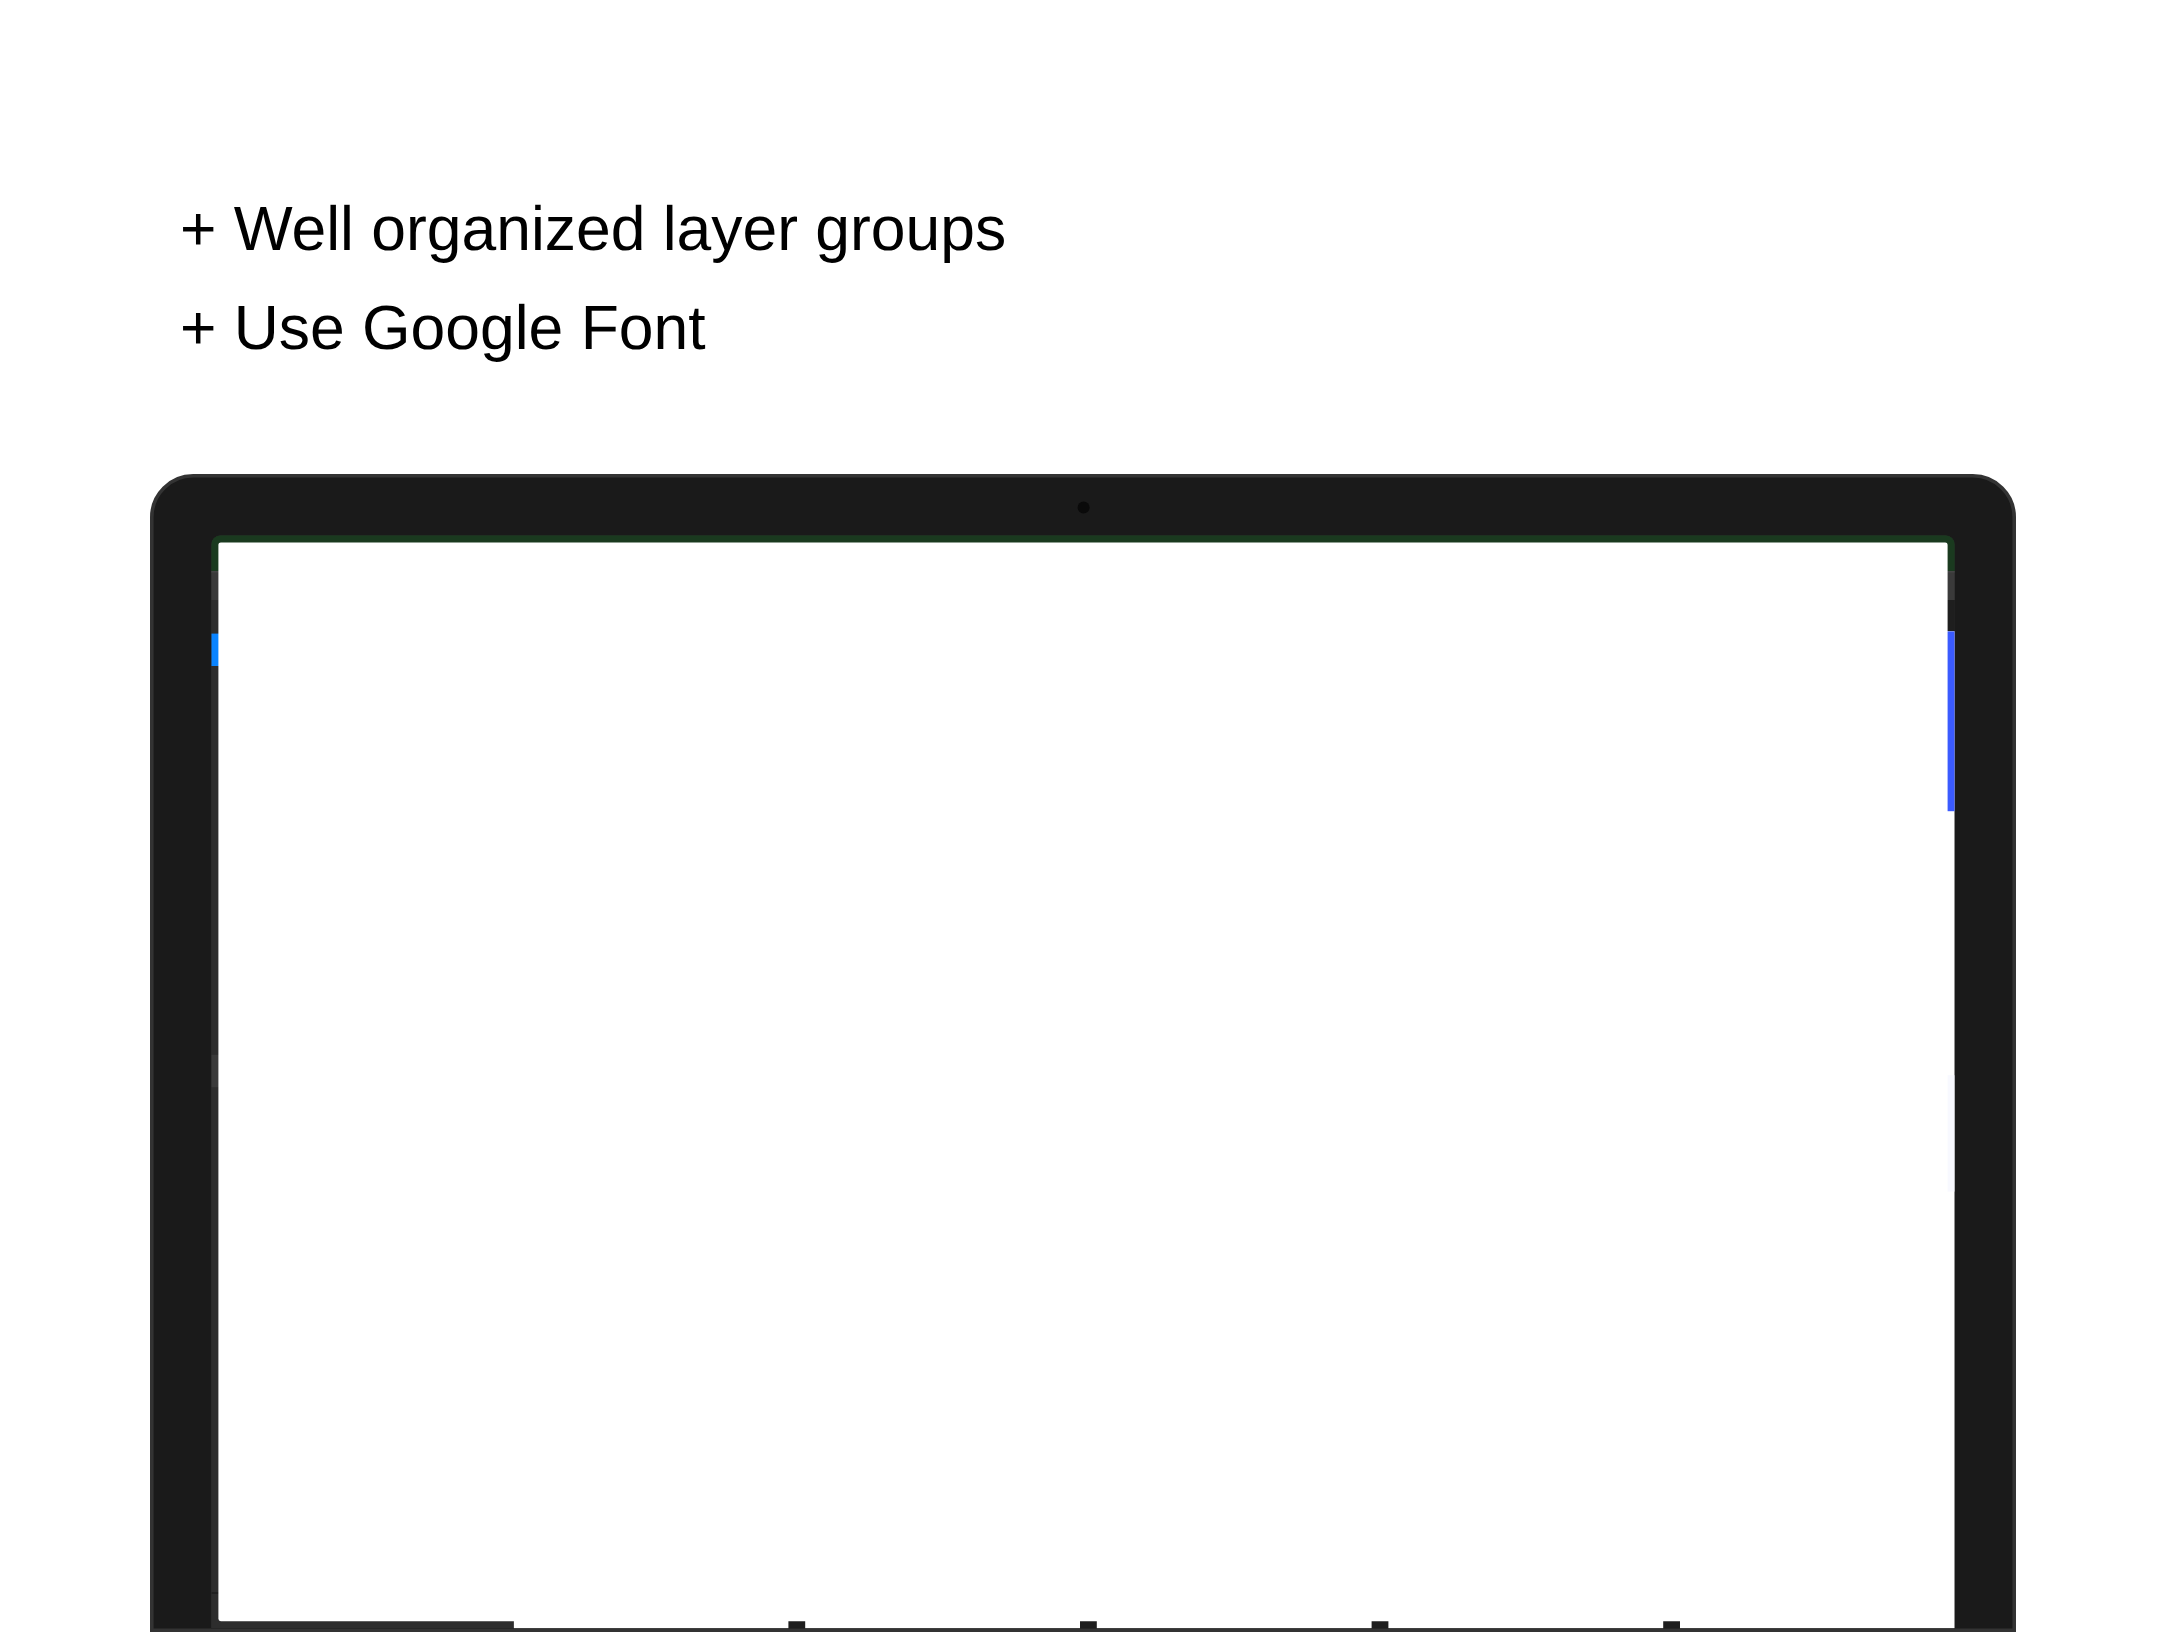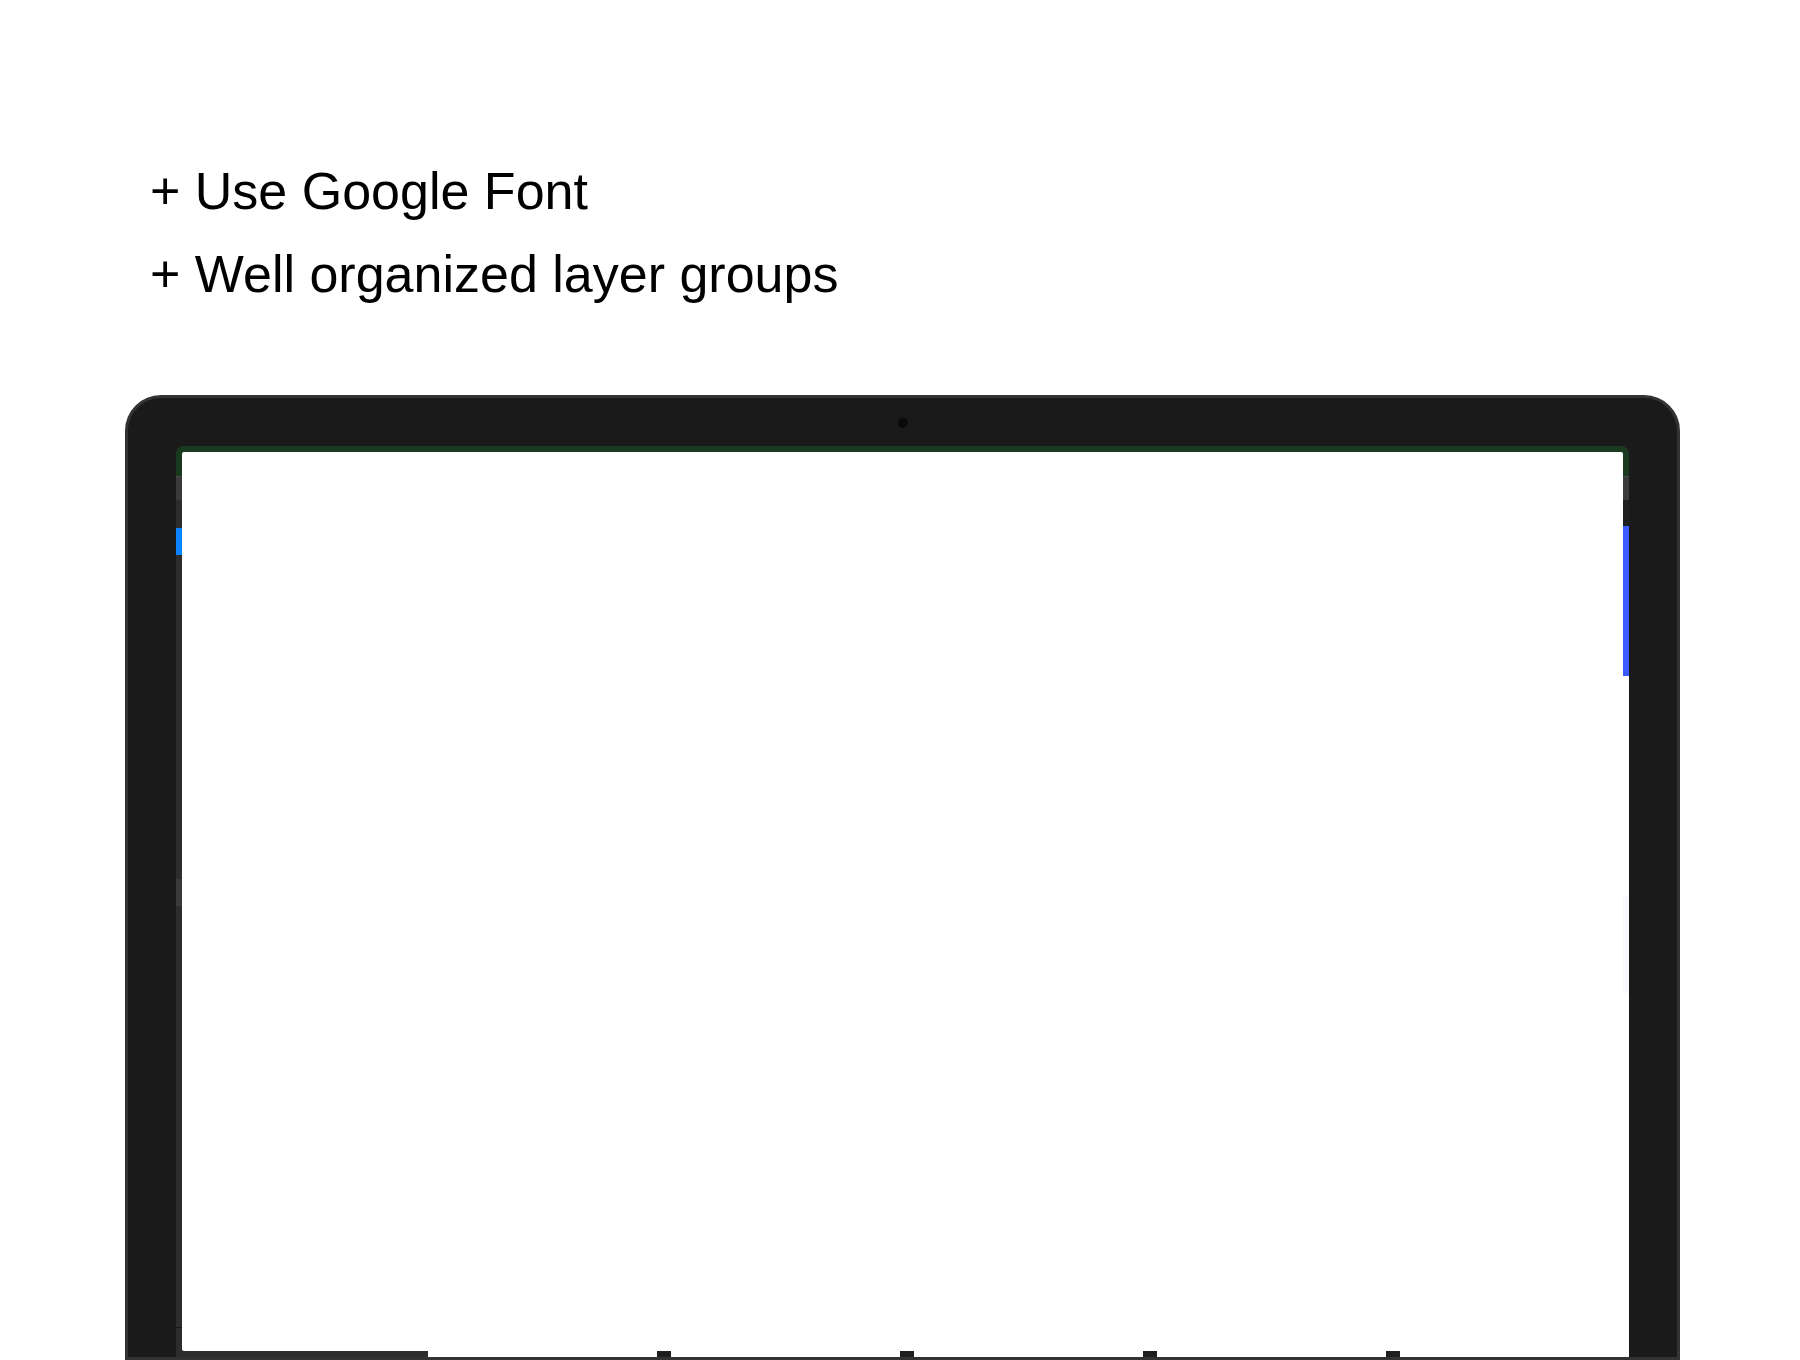--- a/index.html
+++ b/index.html
@@ -257,22 +257,22 @@
 .saas-trusted { text-align: left; padding: 12px; background: #f8f9ff; }
 .speech-blob { width: 100px; height: 50px; background: #3b5bff; border-radius: 20px; margin: 8px 0; float: right; }
 .saas-price { display: flex; gap: 8px; justify-content: center; padding: 10px; }
 .sp-card { width: 55px; height: 65px; border: 1px solid #ddd; border-radius: 6px; text-align: center; padding-top: 8px; }
 .sp-price { font-size: 9px; font-weight: 700; color: #333; }
 </style>
 </head>
 <body>
 
 <div class="feature-text">
+  <div>+ Well organized layer groups</div>
   <div>+ Use Google Font</div>
-  <div>+ Well organized layer groups</div>
 </div>
 
 <div class="laptop">
   <div class="camera"></div>
   <div class="screen">
 
     <div class="menubar">
       <div class="menubar-left">
         <span class="apple-logo"></span>
         <span class="menu-app">Sketch</span>

